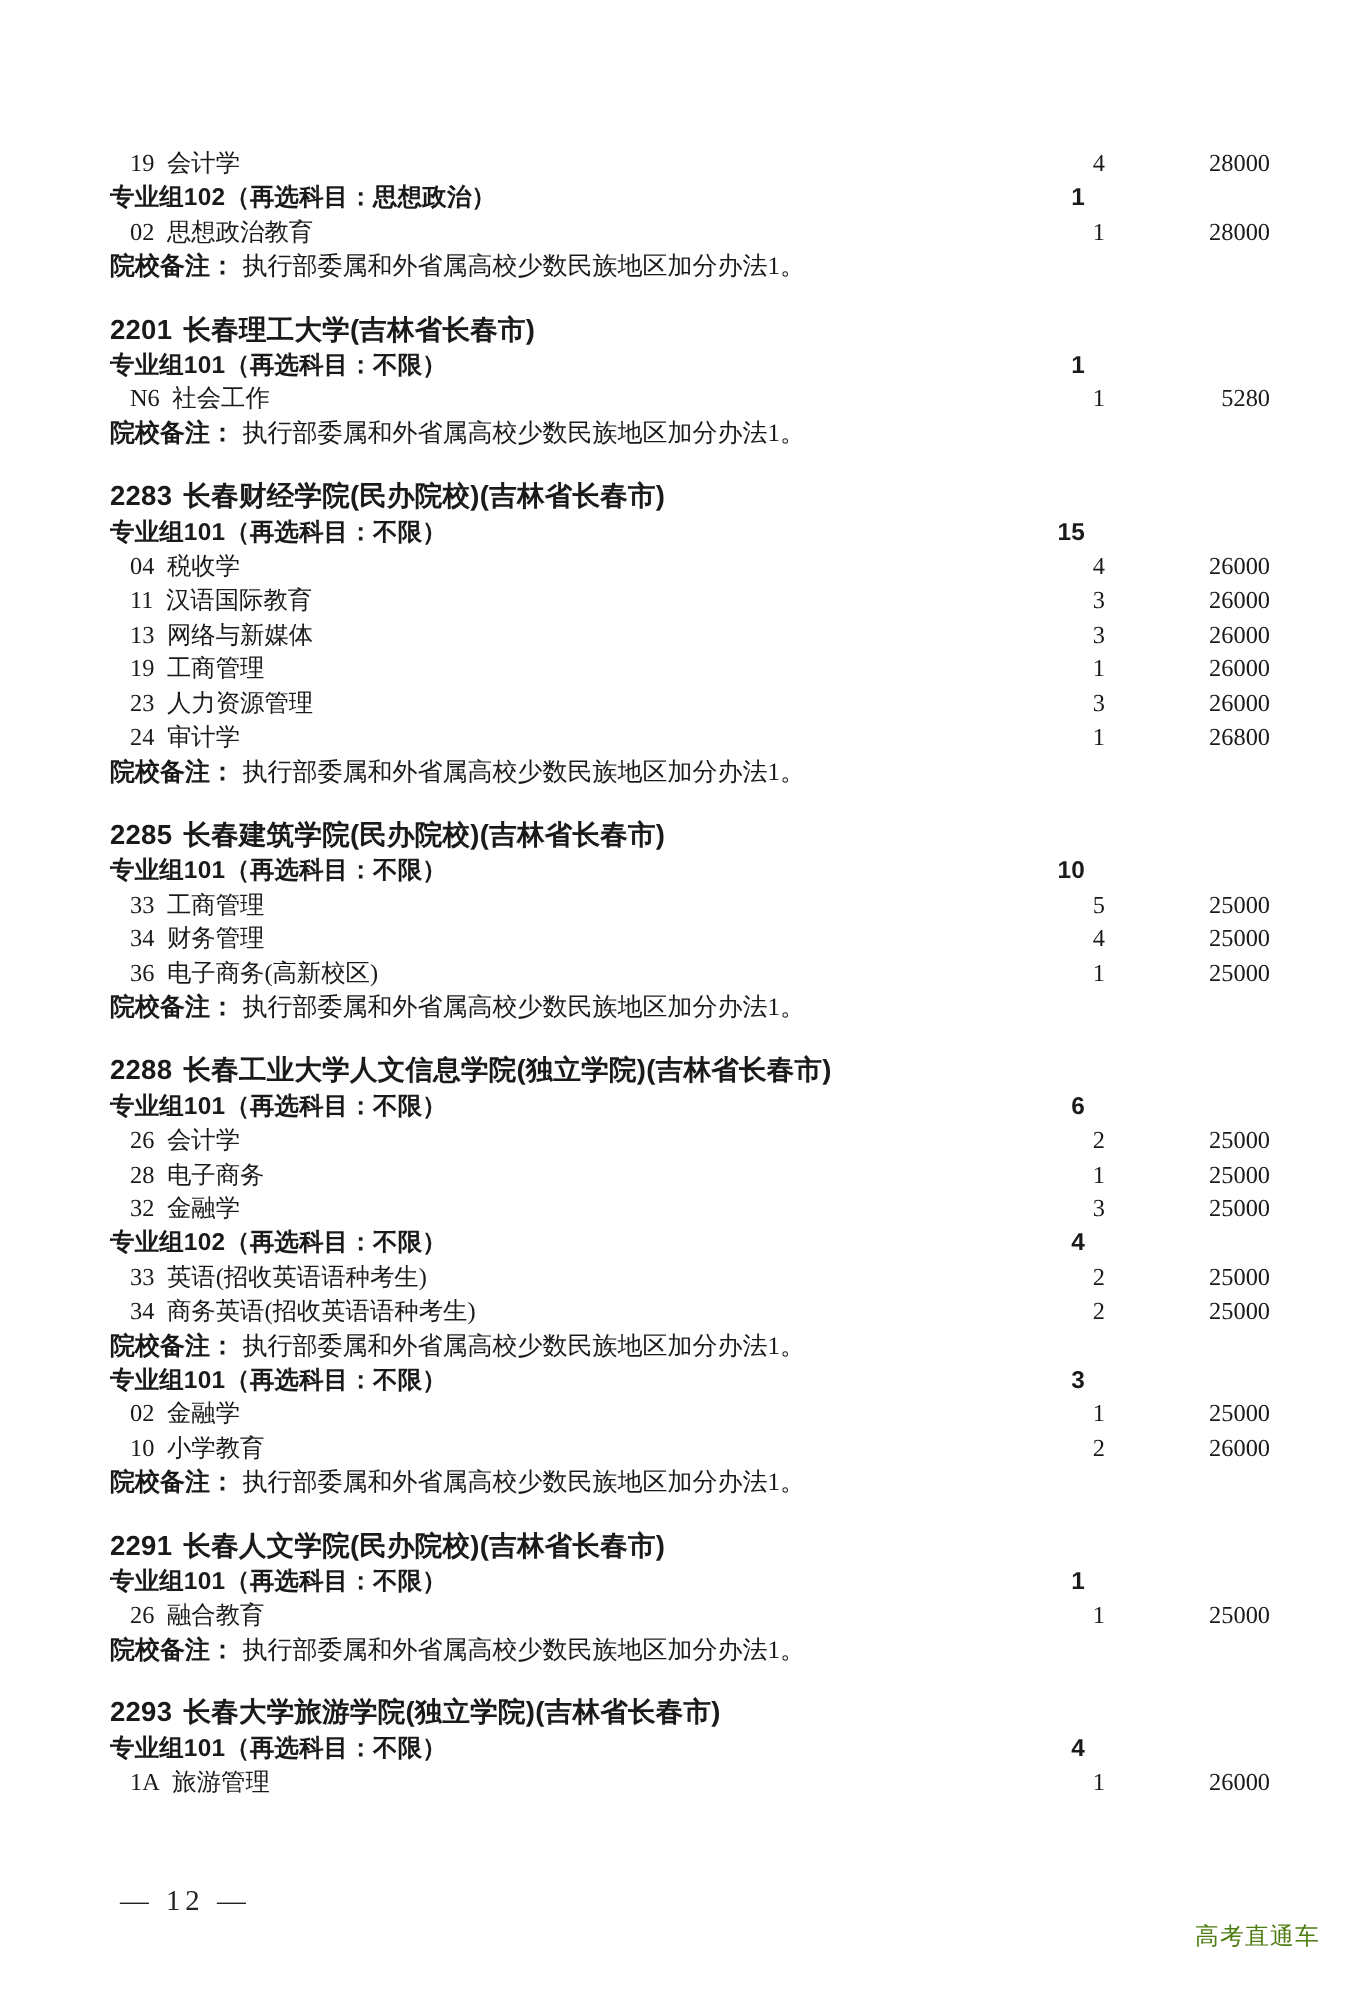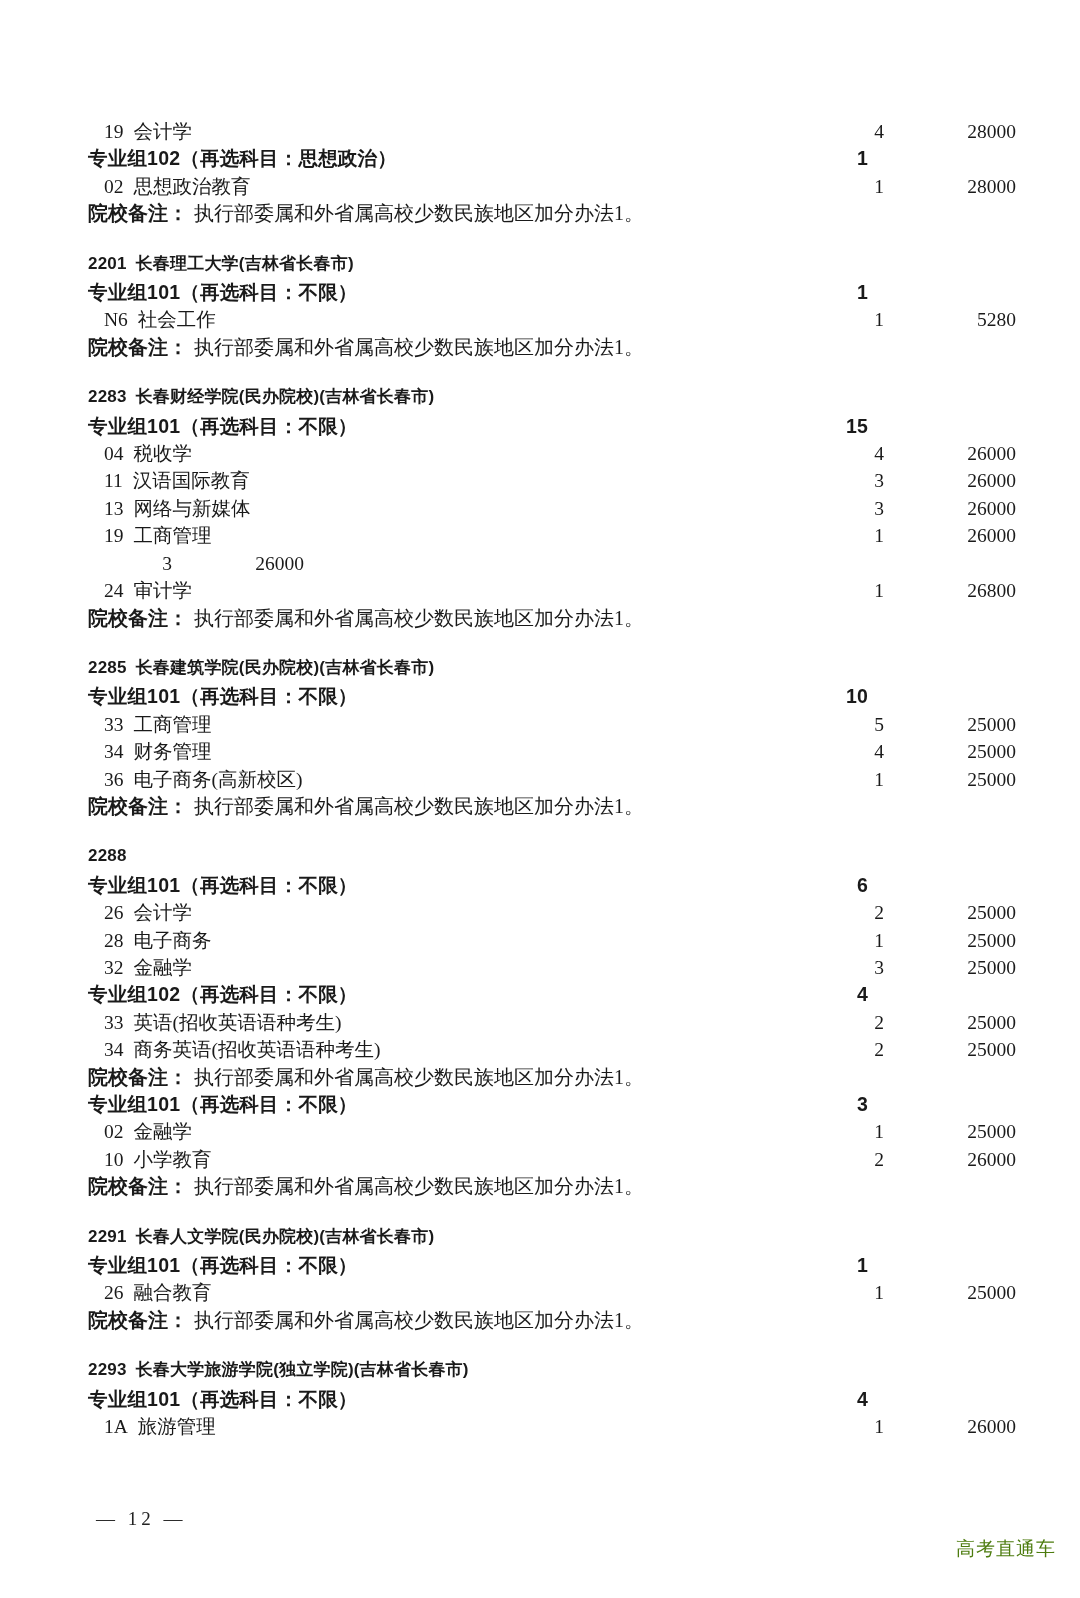--- a/index.html
+++ b/index.html
@@ -41,21 +41,21 @@
   .fee{
     flex:0 0 110px;
     text-align:right;
     box-sizing:border-box;
   }
 
   
   .school{
     font-family:"Liberation Sans","DejaVu Sans",sans-serif;
     font-weight:700;
-    font-size:17px;
+    font-size:22px;
     letter-spacing:.2px;
     margin-top:22px;
     margin-bottom:2px;
   }
   .school .code{ margin-right:9px; }
 
   
   .group{
     font-family:"Liberation Sans","DejaVu Sans",sans-serif;
     font-weight:700;
@@ -93,21 +93,21 @@
   
   .block{ }
   .block + .block{ margin-top:0; }
 
   
   .page-number{
     position:absolute;
     left:96px;
     top:1508px;
     font-family:"Liberation Serif","DejaVu Serif",serif;
-    font-size:19px;
+    font-size:23px;
     letter-spacing:4px;
     color:#222;
   }
   .watermark{
     position:absolute;
     right:24px;
     top:1536px;
     font-family:"Liberation Sans","DejaVu Sans",sans-serif;
     font-size:19px;
     color:#4d7c0f;
@@ -186,20 +186,21 @@
             <span class="label"><span class="code">13</span><span>网络与新媒体</span></span>
             <span class="num">3</span>
             <span class="fee">26000</span>
           </div>
           <div class="row major">
             <span class="label"><span class="code">19</span><span>工商管理</span></span>
             <span class="num">1</span>
             <span class="fee">26000</span>
           </div>
           <div class="row major">
+            <span class="label"><span class="code">23</span><span>人力资源管理</span></span>
             <span class="num">3</span>
             <span class="fee">26000</span>
           </div>
           <div class="row major">
             <span class="label"><span class="code">24</span><span>审计学</span></span>
             <span class="num">1</span>
             <span class="fee">26800</span>
           </div>
           <div class="row remark">
             <span class="rk">院校备注：</span>
@@ -232,20 +233,21 @@
             <span class="fee">25000</span>
           </div>
           <div class="row remark">
             <span class="rk">院校备注：</span>
             <span class="rv">执行部委属和外省属高校少数民族地区加分办法1。</span>
           </div>
         </div>
         <div class="block">
           <div class="row school">
             <span class="code">2288</span>
+            <span>长春工业大学人文信息学院(独立学院)(吉林省长春市)</span>
           </div>
           <div class="row group">
             <span class="label">专业组101（再选科目：不限）</span>
             <span class="num">6</span>
             <span class="fee"></span>
           </div>
           <div class="row major">
             <span class="label"><span class="code">26</span><span>会计学</span></span>
             <span class="num">2</span>
             <span class="fee">25000</span>

